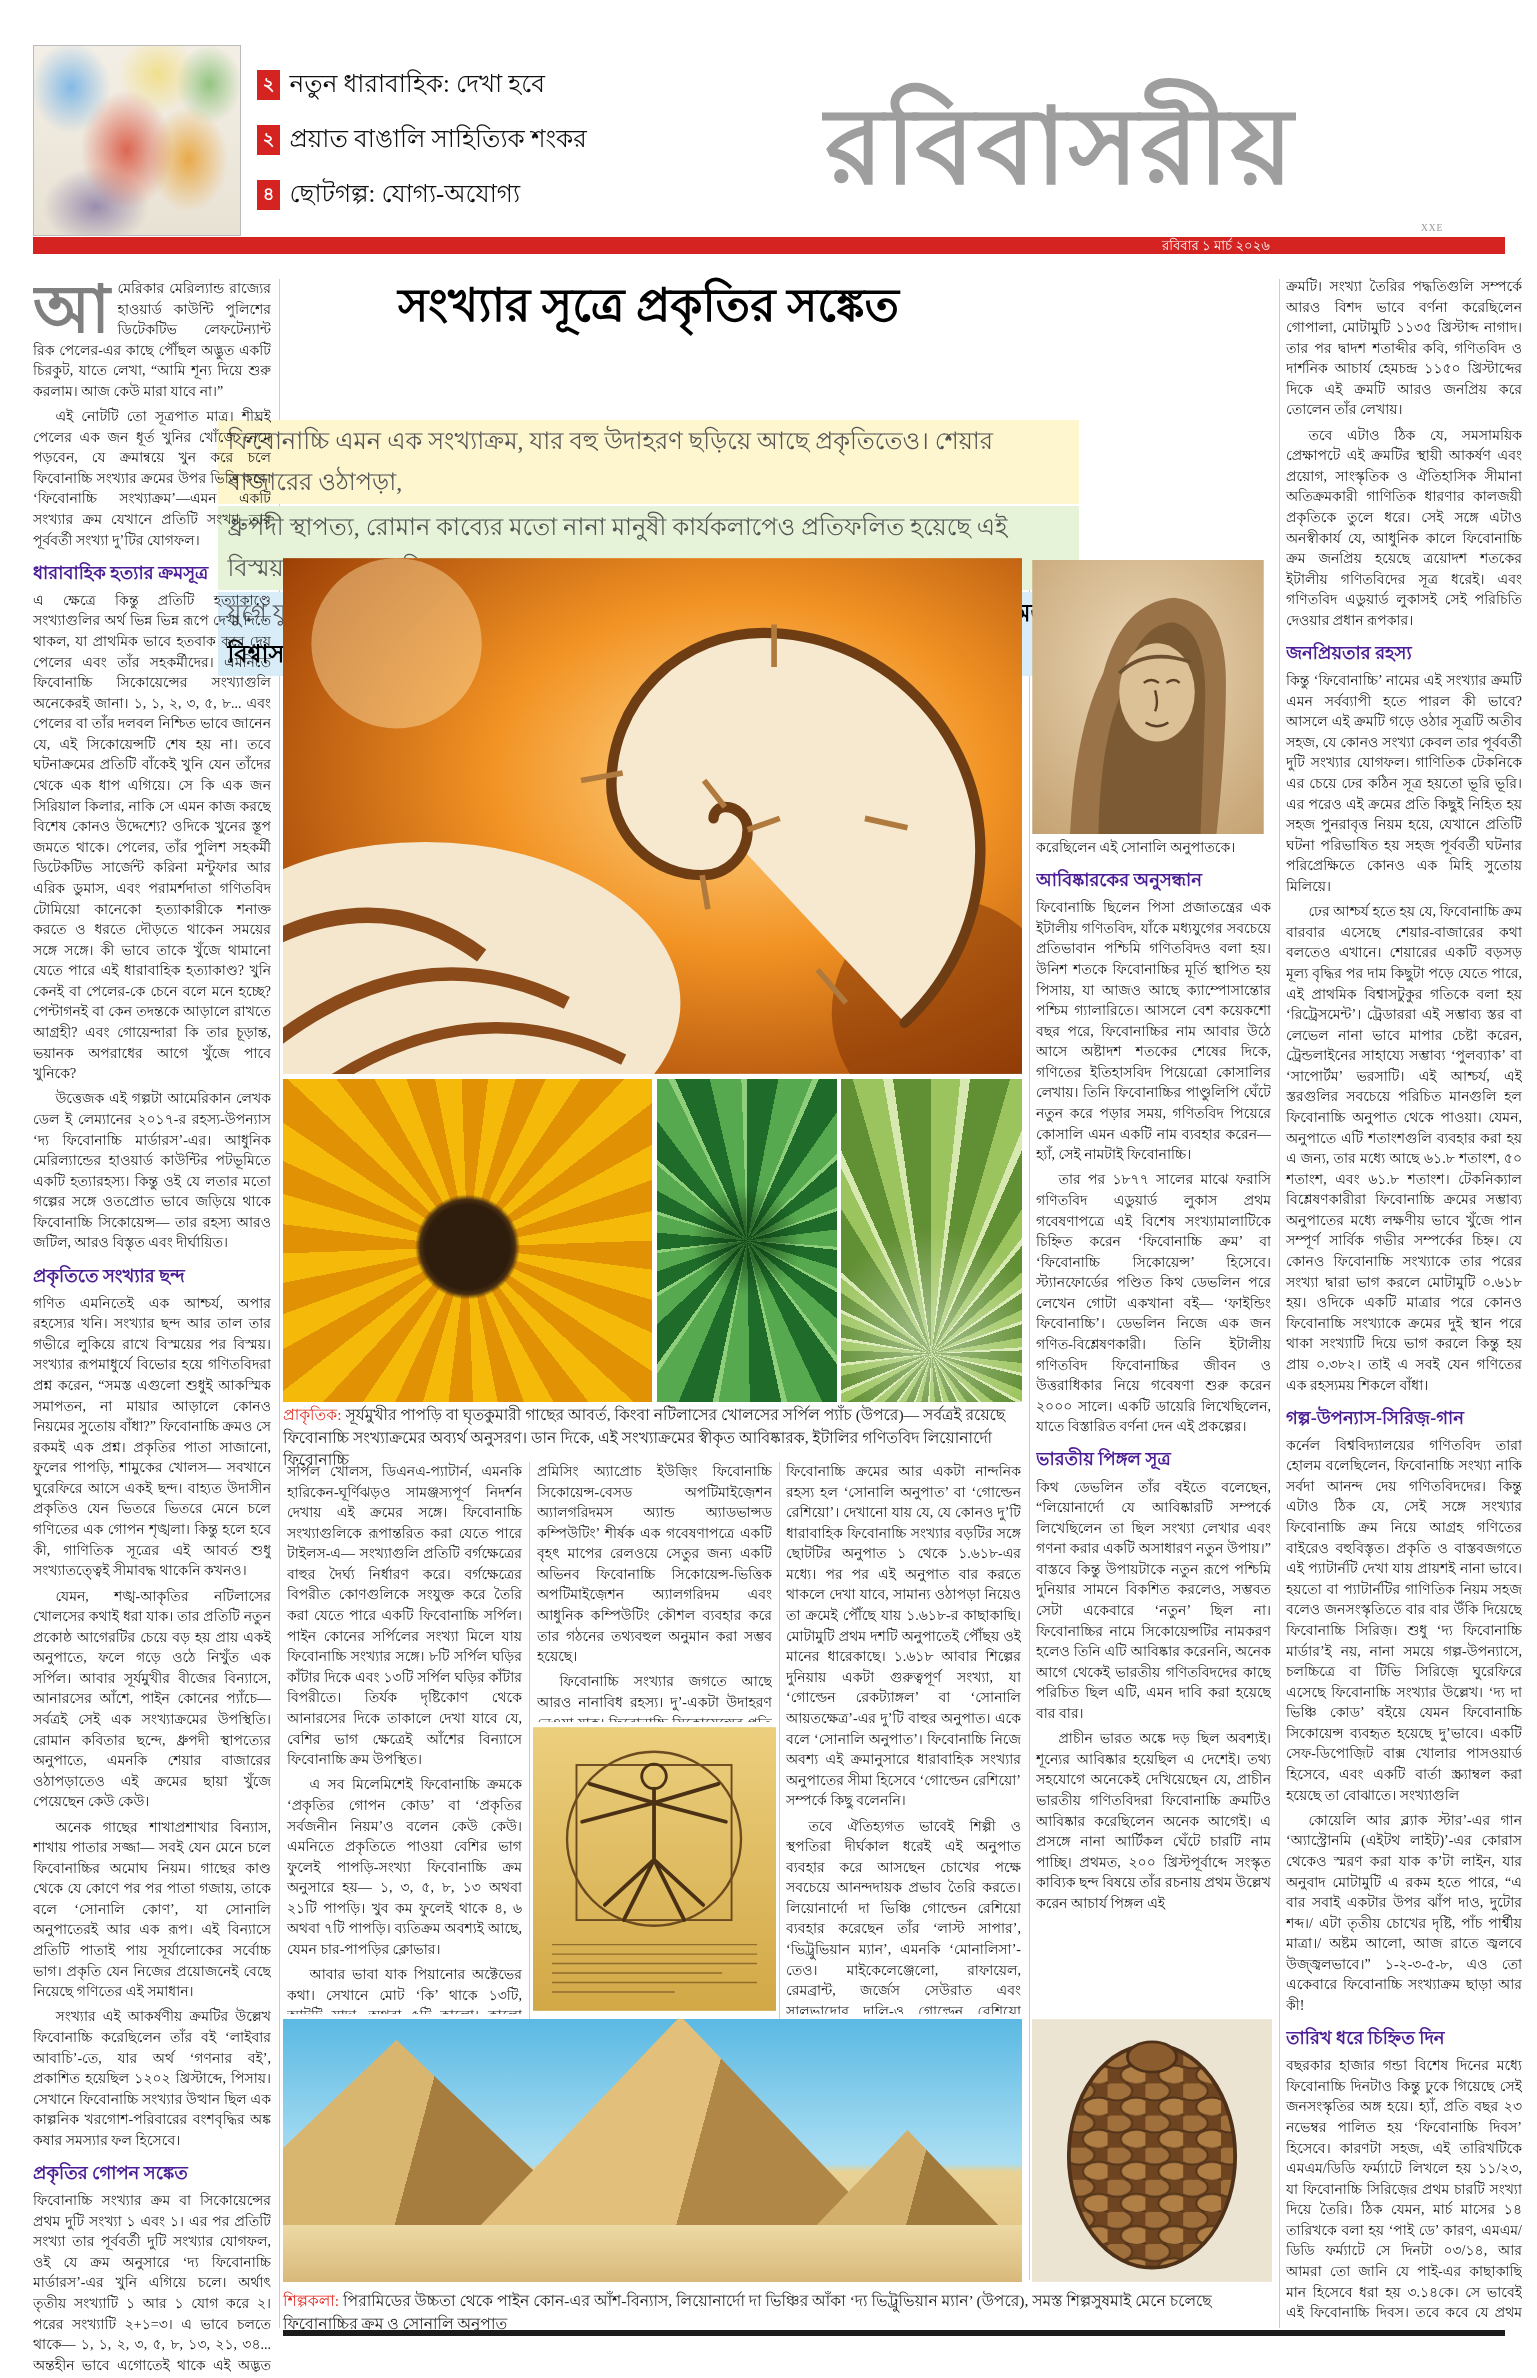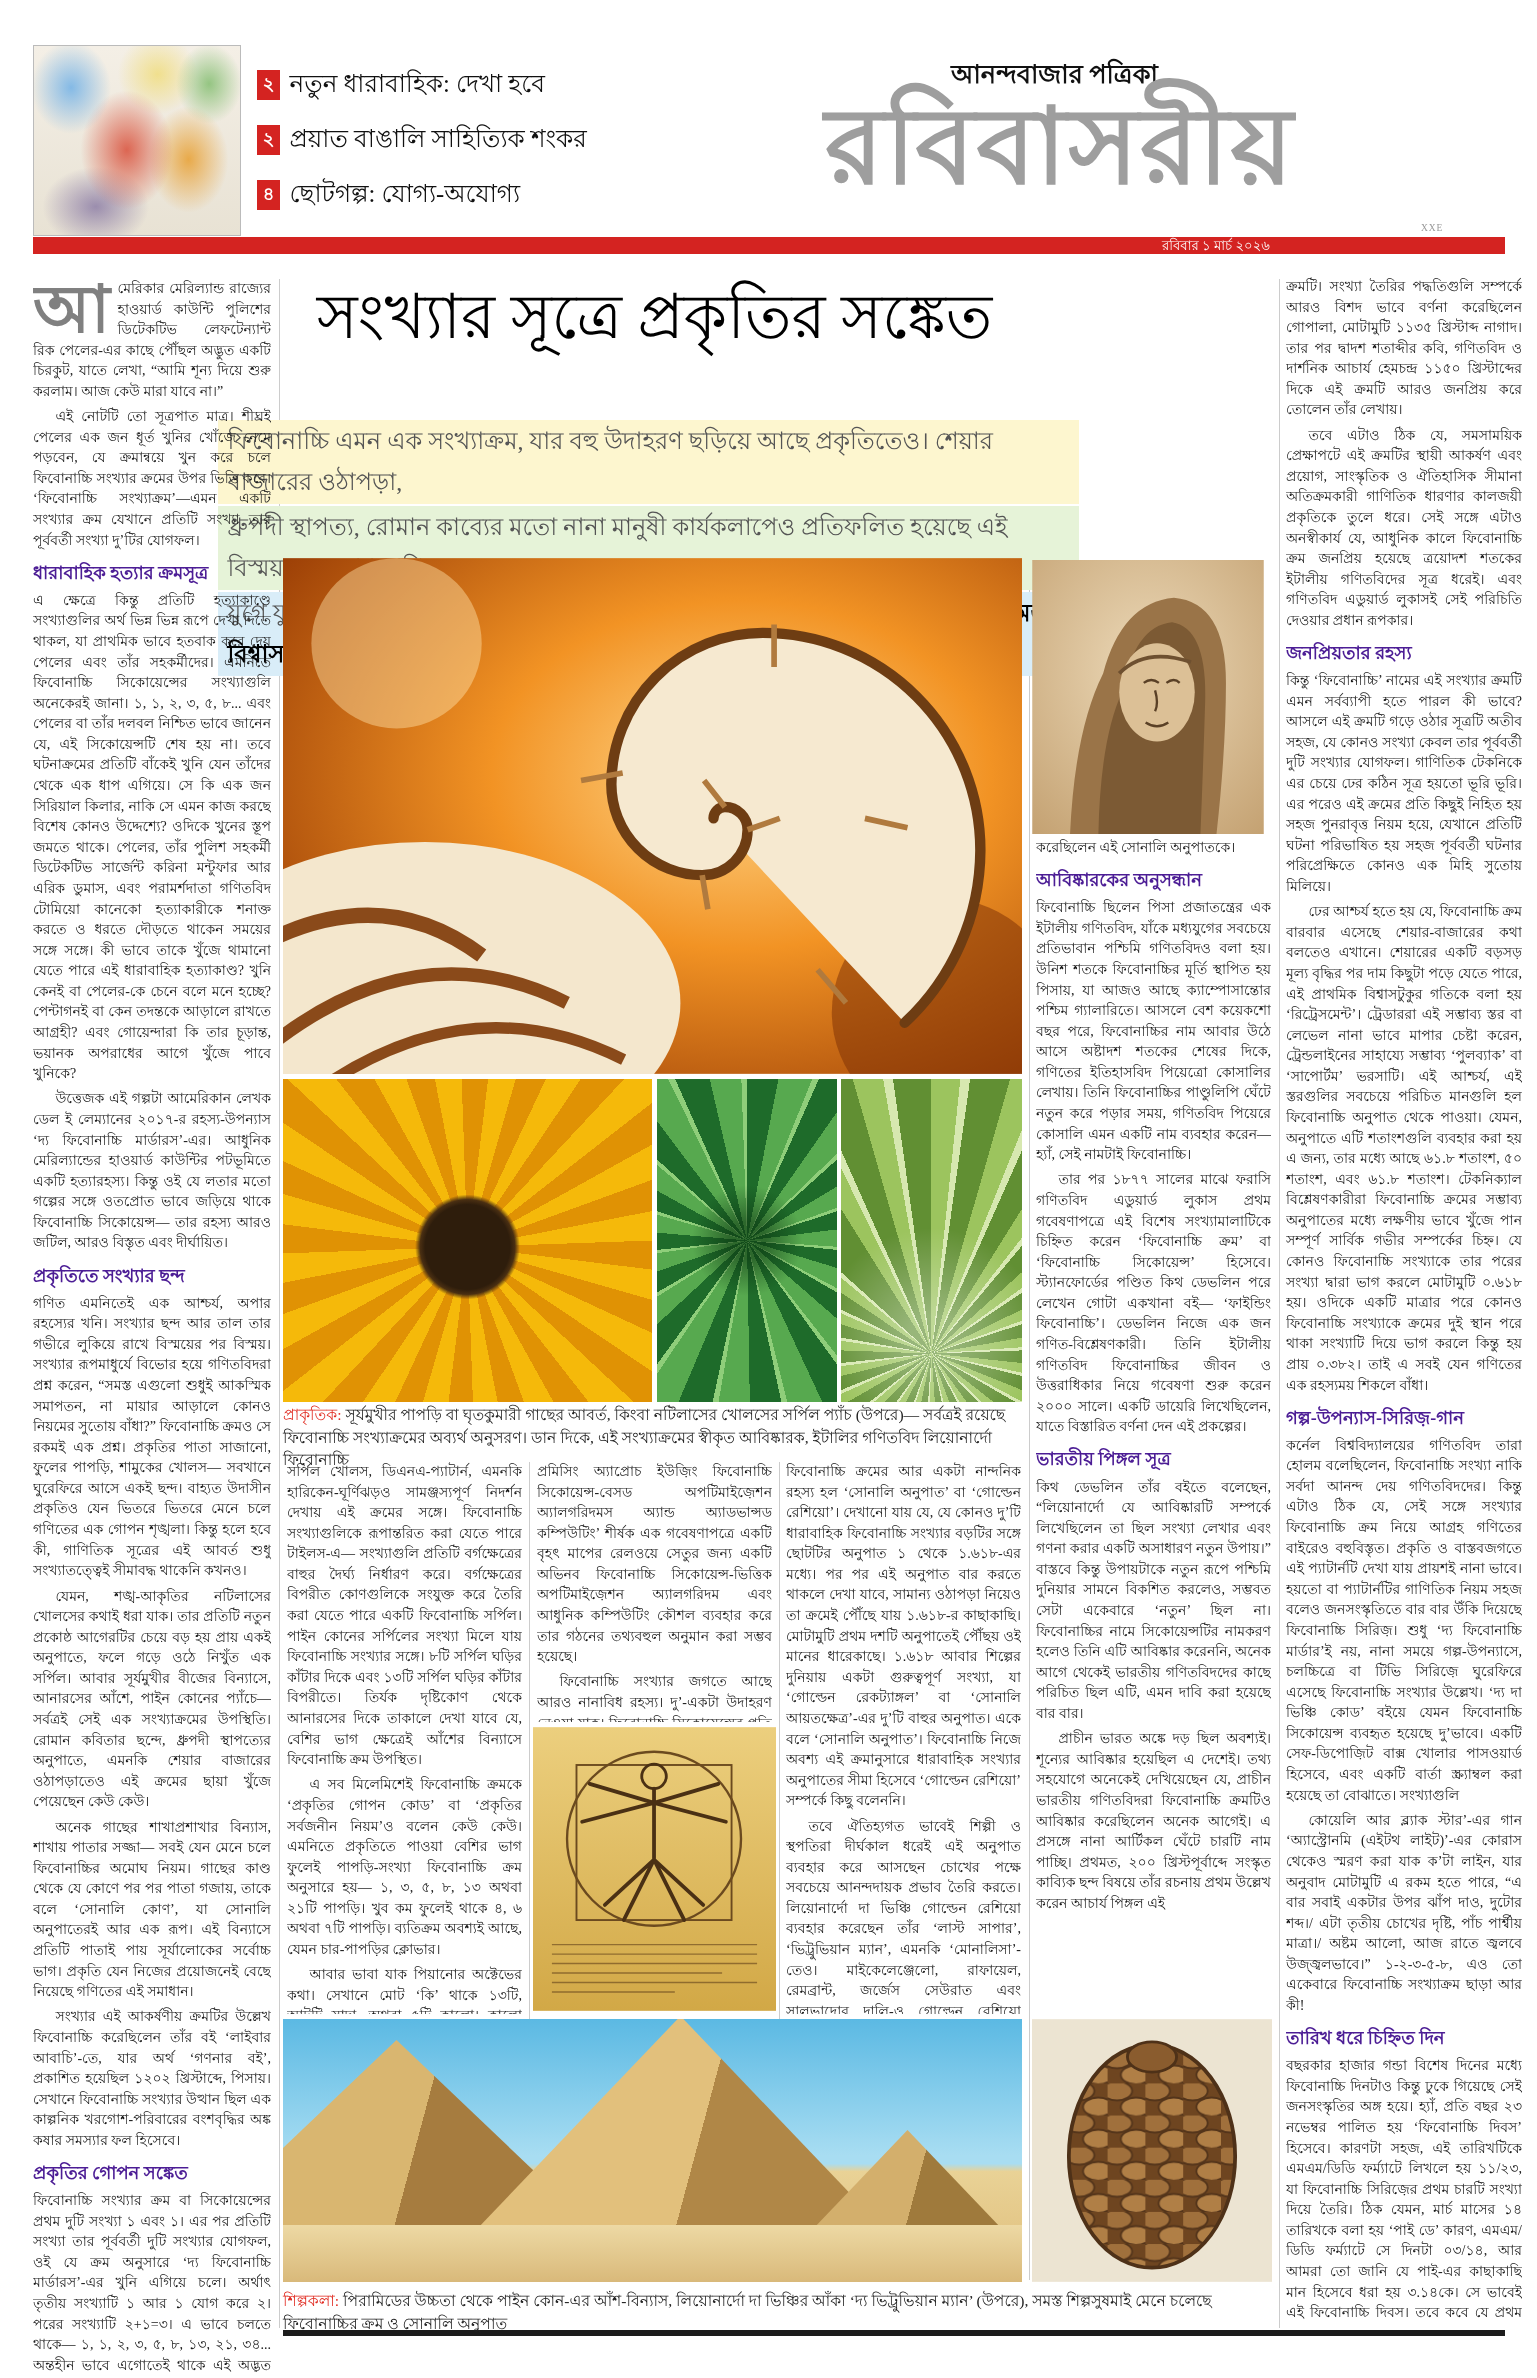--- a/index.html
+++ b/index.html
@@ -21,22 +21,22 @@
     font-size:18px;display:flex;align-items:center;justify-content:center;flex:0 0 auto;}
   .promo-label{font-weight:normal;font-size:24.6px;color:#111;white-space:nowrap;}
   .paper-title{left:785px;top:55px;width:539px;text-align:center;font-weight:bold;
     font-size:25.6px;color:#111;}
   .section-title{left:757px;top:79px;width:606px;text-align:center;font-weight:bold;
     font-size:106px;line-height:1.3;color:#9e9e9e;letter-spacing:1.9px;white-space:nowrap;}
   .edition-code{left:1421px;top:223px;font-size:9.5px;color:#999;letter-spacing:0.9px;}
   .date-bar{left:33px;top:237px;width:1472px;height:17px;background:#d42321;}
   .date-text{left:1162px;top:237px;color:#fff;font-weight:normal;font-size:13.2px;line-height:17px;text-align:center;}
   
-  .headline{left:224px;top:273px;width:861px;text-align:center;font-weight:normal;
-    font-size:62px;line-height:1.45;color:#000;white-space:nowrap;}
+  .headline{left:218px;top:273px;width:861px;text-align:center;font-weight:bold;
+    font-size:46px;line-height:1.45;color:#000;white-space:nowrap;}
   .standfirst{left:218px;top:419px;width:861px;text-align:left;font-size:24px;
     line-height:1.72;color:#555;}
   .sf-line{display:inline-block;padding:0.9px 9.5px;margin:0.9px 0;}
   .sf-0{background:#fdf6cf;}
   .sf-1{background:#e6f3d8;}
   .sf-2{background:#d9edf8;}
   .byline{font-weight:bold;color:#000;}
   
   .vrule{width:0.9px;background:#ccc;}
   
@@ -89,21 +89,20 @@
   </div>
   <div class="abs promo-item" style="top:121px;">
     <span class="promo-badge">২</span>
     <span class="promo-label">প্রয়াত বাঙালি সাহিত্যিক শংকর</span>
   </div>
   <div class="abs promo-item" style="top:176px;">
     <span class="promo-badge">৪</span>
     <span class="promo-label">ছোটগল্প: যোগ্য-অযোগ্য</span>
   </div>
 
-  <div class="abs paper-title">আনন্দবাজার পত্রিকা</div>
   <div class="abs section-title">রবিবাসরীয়</div>
   <div class="abs edition-code">XXE</div>
 
   <div class="abs date-bar"></div>
   <div class="abs date-text">রবিবার ১ মার্চ ২০২৬</div>
 
   <div class="abs headline">সংখ্যার সূত্রে প্রকৃতির সঙ্কেত</div>
   <div class="abs standfirst">
     <span class="sf-line sf-0">ফিবোনাচ্চি এমন এক সংখ্যাক্রম, যার বহু উদাহরণ ছড়িয়ে আছে প্রকৃতিতেও। শেয়ার বাজারের ওঠাপড়া,</span><br>
     <span class="sf-line sf-1">ধ্রুপদী স্থাপত্য, রোমান কাব্যের মতো নানা মানুষী কার্যকলাপেও প্রতিফলিত হয়েছে এই বিস্ময়কর সংখ্যাশ্রেণি।</span><br>

